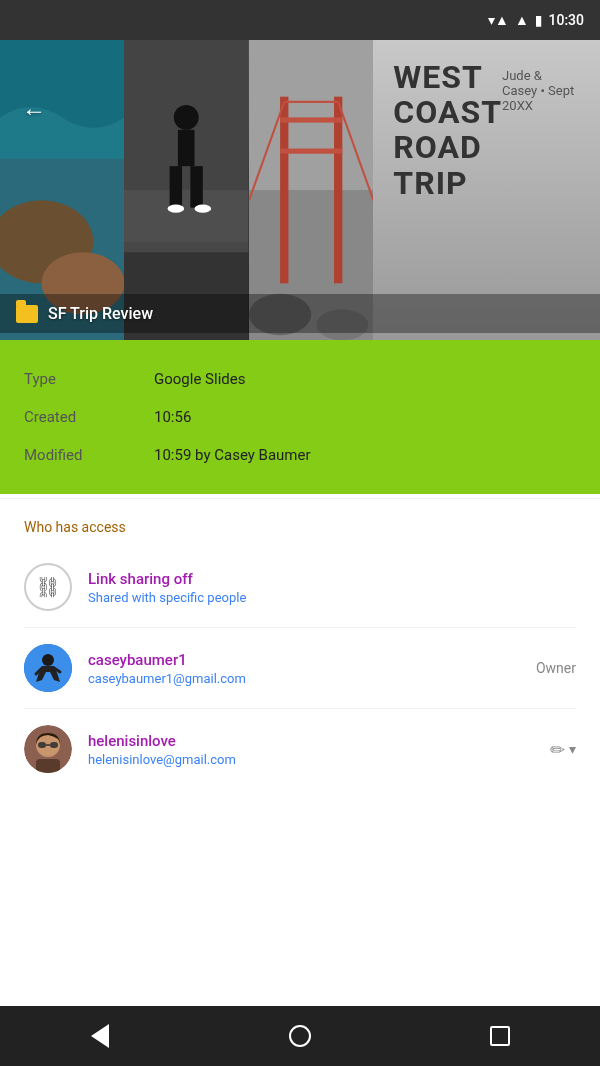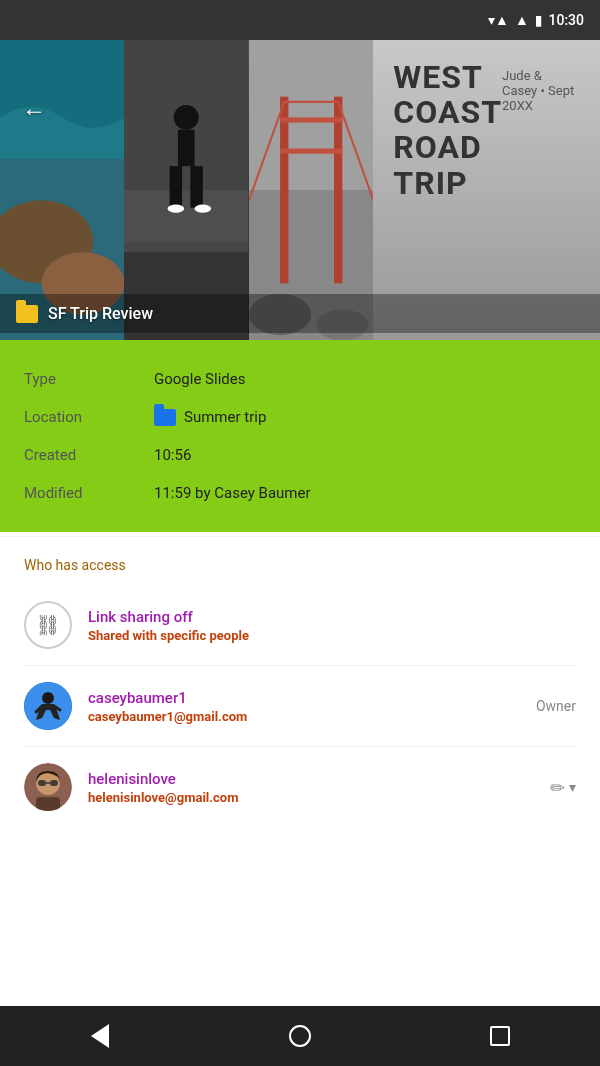--- a/index.html
+++ b/index.html
@@ -219,23 +219,22 @@
     .access-text-block {
       flex: 1;
     }
     .access-name {
       font-size: 15px;
       color: #a21caf;
       font-weight: 500;
     }
     .access-sub {
       font-size: 13px;
-      color: #c2410c;
+      color: #3b82f6;
       margin-top: 2px;
-      font-weight: bold;
     }
     .access-role {
       font-size: 14px;
       color: #888;
     }
 
     
     .casey-figure {
       width: 48px;
       height: 48px;
@@ -391,33 +390,26 @@
     <span class="preview-title-text">SF Trip Review</span>
   </div>
 </div>
 
 <div class="info-section">
   <div class="info-row">
     <span class="info-label">Type</span>
     <span class="info-value">Google Slides</span>
   </div>
   <div class="info-row">
-    <span class="info-label">Location</span>
-    <span class="info-value">
-      <div class="folder-icon-blue"></div>
-      <span>Summer trip</span>
-    </span>
-  </div>
-  <div class="info-row">
     <span class="info-label">Created</span>
     <span class="info-value">10:56</span>
   </div>
   <div class="info-row">
     <span class="info-label">Modified</span>
-    <span class="info-value">11:59 by Casey Baumer</span>
+    <span class="info-value">10:59 by Casey Baumer</span>
   </div>
 </div>
 
 <div class="divider"></div>
 
 <div class="access-section">
   <div class="access-heading">Who has access</div>
 
   <div class="access-row">
     <div class="link-icon-circle">

